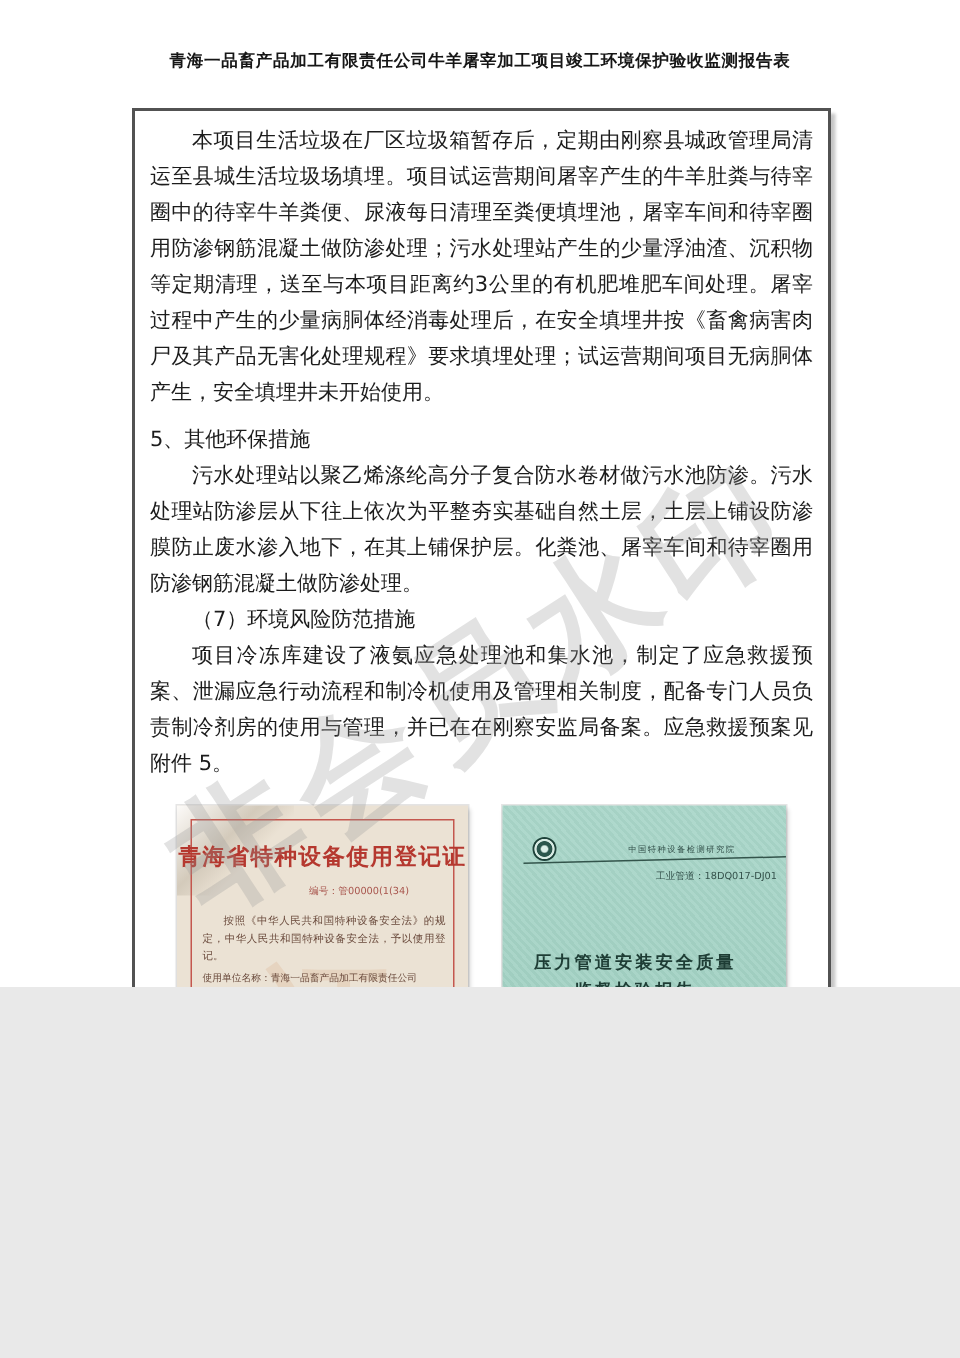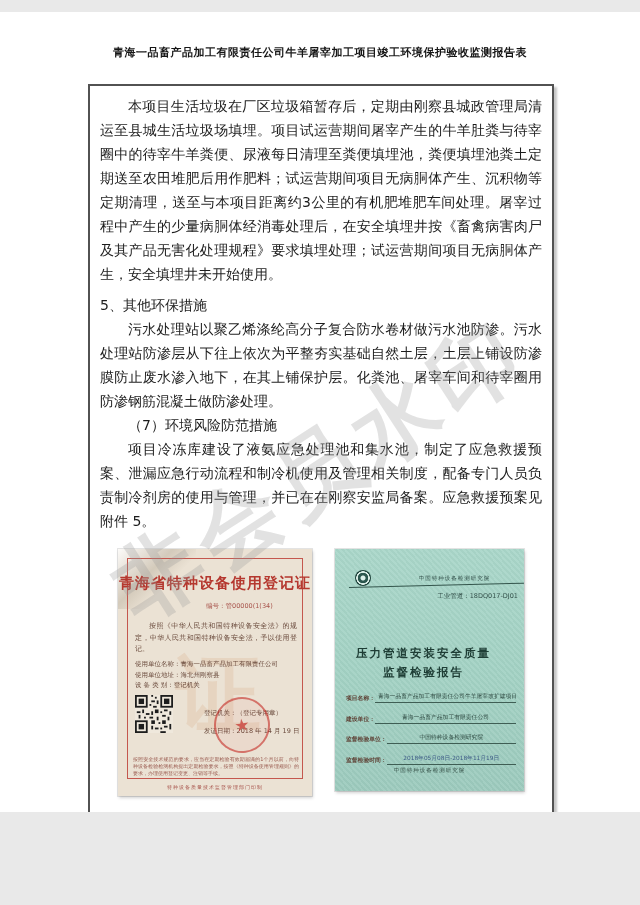--- a/index.html
+++ b/index.html
@@ -1,18 +1,18 @@
 <!DOCTYPE html>
 <html><head>
 <meta charset="utf-8">
 <style>
   * { margin:0; padding:0; box-sizing:border-box; }
   html,body { background:#e9e9e9; }
   .page {
-    position:relative; width:640px; height:800px; margin:12px auto;
+    position:relative; width:640px; height:658px; margin:0 auto;
     background:#ffffff; overflow:hidden;
     font-family:"DejaVu Sans","Liberation Sans",sans-serif;
   }
   .header-title {
     position:absolute; top:33px; left:0; right:0;
     text-align:center; font-size:11px; font-weight:bold; color:#161616;
     letter-spacing:0.5px;
   }
   .content-box {
     position:absolute; left:88px; top:72px; width:466px; height:748px;
@@ -130,21 +130,21 @@
   }
 </style>
 </head>
 <body>
 
 <div class="page">
 
   <div class="header-title">青海一品畜产品加工有限责任公司牛羊屠宰加工项目竣工环境保护验收监测报告表</div>
 
   <div class="content-box">
-    <p class="para p-indent">本项目生活垃圾在厂区垃圾箱暂存后，定期由刚察县城政管理局清运至县城生活垃圾场填埋。项目试运营期间屠宰产生的牛羊肚粪与待宰圈中的待宰牛羊粪便、尿液每日清理至粪便填埋池，粪便填埋池粪土定期送至农田堆肥后用作肥料；试运营期间项目无病胴体产生、沉积物等定期清理，送至与本项目距离约3公里的有机肥堆肥车间处理。屠宰过程中产生的少量病胴体经消毒处理后，在安全填埋井按《畜禽病害肉尸及其产品无害化处理规程》要求填埋处理；试运营期间项目无病胴体产生，安全填埋井未开始使用。</p>
+    <p class="para p-indent">本项目生活垃圾在厂区垃圾箱暂存后，定期由刚察县城政管理局清运至县城生活垃圾场填埋。项目试运营期间屠宰产生的牛羊肚粪与待宰圈中的待宰牛羊粪便、尿液每日清理至粪便填埋池，屠宰车间和待宰圈用防渗钢筋混凝土做防渗处理；污水处理站产生的少量浮油渣、沉积物等定期清理，送至与本项目距离约3公里的有机肥堆肥车间处理。屠宰过程中产生的少量病胴体经消毒处理后，在安全填埋井按《畜禽病害肉尸及其产品无害化处理规程》要求填埋处理；试运营期间项目无病胴体产生，安全填埋井未开始使用。</p>
     <p class="para p-gap">5、其他环保措施</p>
     <p class="para p-indent">污水处理站以聚乙烯涤纶高分子复合防水卷材做污水池防渗。污水处理站防渗层从下往上依次为平整夯实基础自然土层，土层上铺设防渗膜防止废水渗入地下，在其上铺保护层。化粪池、屠宰车间和待宰圈用防渗钢筋混凝土做防渗处理。</p>
     <p class="para p-indent">（7）环境风险防范措施</p>
     <p class="para p-indent">项目冷冻库建设了液氨应急处理池和集水池，制定了应急救援预案、泄漏应急行动流程和制冷机使用及管理相关制度，配备专门人员负责制冷剂房的使用与管理，并已在在刚察安监局备案。应急救援预案见附件 5。</p>
 
     <div class="certs">
 
       <div class="cert-a">
         <div class="fold"></div>
         <div class="cert-a-wm">证</div>

